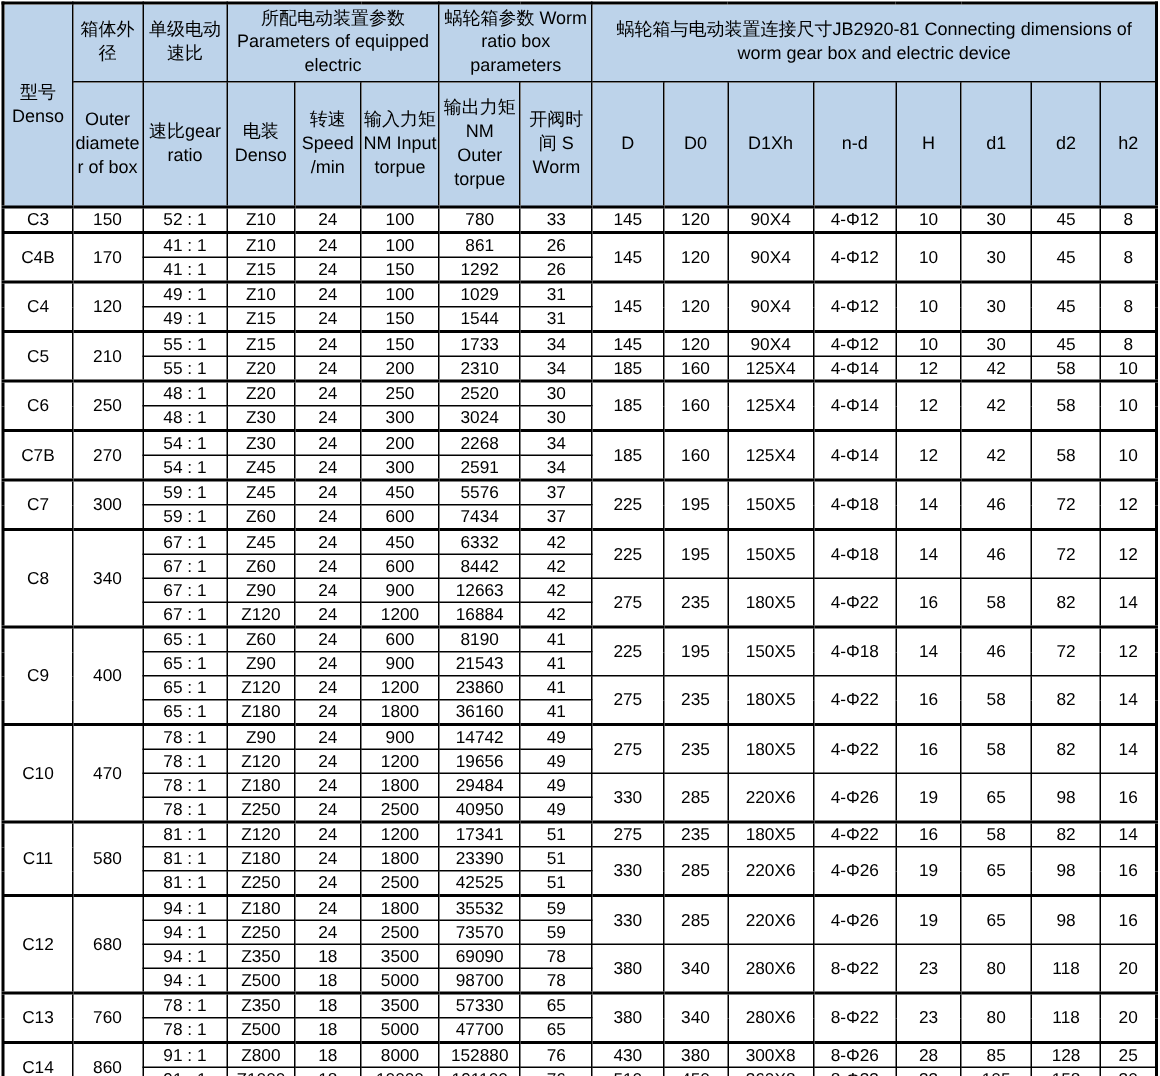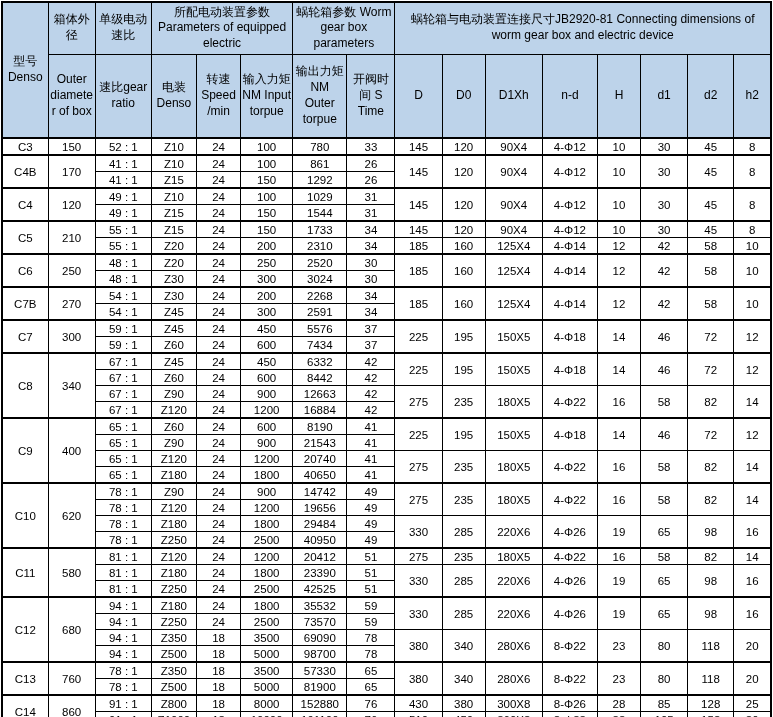--- a/index.html
+++ b/index.html
@@ -36,31 +36,31 @@
         <col style="width:47px">
         <col style="width:46px">
       <col style="width:37px">
     </colgroup>
     <thead>
       <tr class="hrow1">
         <th rowspan="2">型号 Denso</th>
         <th>箱体外径</th>
         <th>单级电动速比</th>
         <th colspan="3">所配电动装置参数 Parameters of equipped electric</th>
-        <th colspan="2">蜗轮箱参数 Worm gear box parameters</th>
+        <th colspan="2">蜗轮箱参数 Worm ratio box parameters</th>
         <th colspan="8">蜗轮箱与电动装置连接尺寸JB2920-81 Connecting dimensions of worm gear box and electric device</th>
       </tr>
       <tr class="hrow2">
         <th>Outer diameter of box</th>
         <th>速比gear ratio</th>
         <th>电装 Denso</th>
         <th>转速 Speed /min</th>
         <th>输入力矩NM Input torpue</th>
         <th>输出力矩 NM Outer torpue</th>
-        <th>开阀时间 S Time</th>
+        <th>开阀时间 S Worm</th>
         <th>D</th>
         <th>D0</th>
         <th>D1Xh</th>
         <th>n-d</th>
         <th>H</th>
         <th>d1</th>
         <th>d2</th>
         <th>h2</th>
       </tr>
     </thead>
@@ -321,42 +321,42 @@
           <td>24</td>
           <td>900</td>
           <td>21543</td>
           <td>41</td>
         </tr>
         <tr>
           <td>65 : 1</td>
           <td>Z120</td>
           <td>24</td>
           <td>1200</td>
-          <td>20740</td>
+          <td>23860</td>
           <td>41</td>
           <td rowspan="2">275</td>
           <td rowspan="2">235</td>
           <td rowspan="2">180X5</td>
           <td rowspan="2">4-Φ22</td>
           <td rowspan="2">16</td>
           <td rowspan="2">58</td>
           <td rowspan="2">82</td>
           <td rowspan="2">14</td>
         </tr>
         <tr>
           <td>65 : 1</td>
           <td>Z180</td>
           <td>24</td>
           <td>1800</td>
-          <td>40650</td>
+          <td>36160</td>
           <td>41</td>
         </tr>
         <tr class="group-start">
           <td rowspan="4">C10</td>
-          <td rowspan="4">620</td>
+          <td rowspan="4">470</td>
           <td>78 : 1</td>
           <td>Z90</td>
           <td>24</td>
           <td>900</td>
           <td>14742</td>
           <td>49</td>
           <td rowspan="2">275</td>
           <td rowspan="2">235</td>
           <td rowspan="2">180X5</td>
           <td rowspan="2">4-Φ22</td>
@@ -397,21 +397,21 @@
           <td>40950</td>
           <td>49</td>
         </tr>
         <tr class="group-start">
           <td rowspan="3">C11</td>
           <td rowspan="3">580</td>
           <td>81 : 1</td>
           <td>Z120</td>
           <td>24</td>
           <td>1200</td>
-          <td>20412</td>
+          <td>17341</td>
           <td>51</td>
           <td>275</td>
           <td>235</td>
           <td>180X5</td>
           <td>4-Φ22</td>
           <td>16</td>
           <td>58</td>
           <td>82</td>
           <td>14</td>
         </tr>
@@ -505,21 +505,21 @@
           <td rowspan="2">23</td>
           <td rowspan="2">80</td>
           <td rowspan="2">118</td>
           <td rowspan="2">20</td>
         </tr>
         <tr>
           <td>78 : 1</td>
           <td>Z500</td>
           <td>18</td>
           <td>5000</td>
-          <td>81900</td>
+          <td>47700</td>
           <td>65</td>
         </tr>
         <tr class="group-start">
           <td rowspan="2">C14</td>
           <td rowspan="2">860</td>
           <td>91 : 1</td>
           <td>Z800</td>
           <td>18</td>
           <td>8000</td>
           <td>152880</td>

